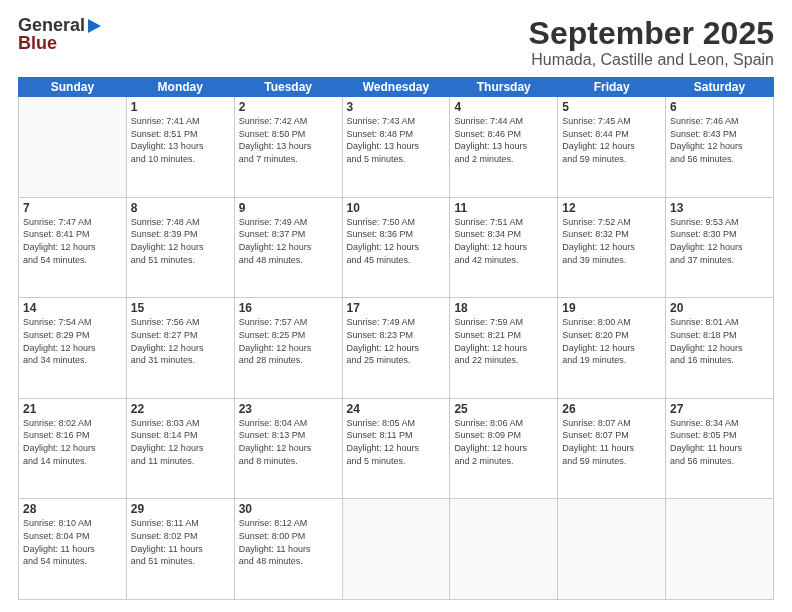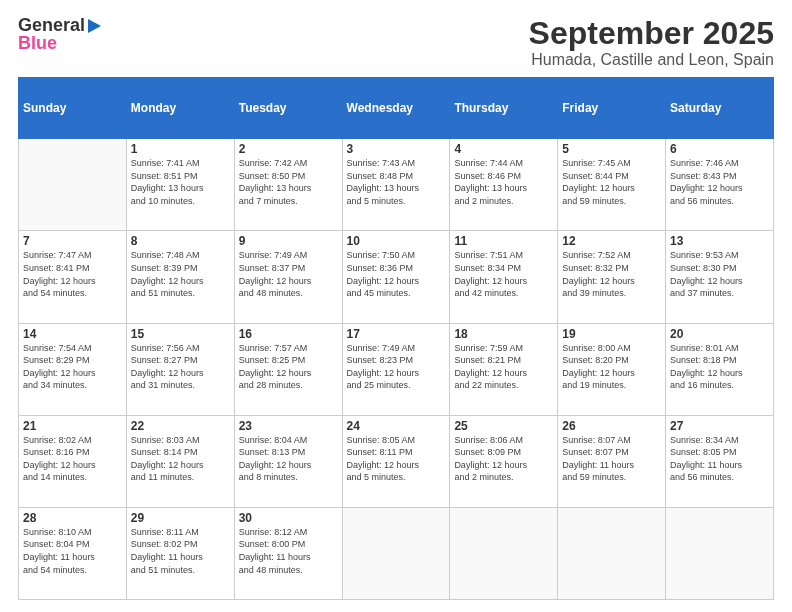--- a/index.html
+++ b/index.html
@@ -53,22 +53,22 @@
       border: 1px solid #ccc;
       border-collapse: collapse;
       width: 100%;
       table-layout: fixed;
     }
     .calendar thead tr th {
       background: #2a6fc9;
       color: #fff;
       font-size: 12px;
       font-weight: bold;
-      padding: 23px 4px;
-      text-align: left;
+      padding: 2px 4px;
+      text-align: center;
       border: 1px solid #2a6fc9;
     }
     .calendar tbody tr td {
       border: 1px solid #ccc;
       vertical-align: top;
       padding: 3px 4px;
       font-size: 9.5px;
       color: #333;
       width: 113px;
     }
@@ -91,21 +91,21 @@
 <body>
 
 <div class="page">
   <div class="header">
     <div class="logo">
       <div class="logo-line">
         <span style="font-size:18px;font-weight:bold;color:#333;">General</span>
         <span style="display:inline-block;width:0;height:0;border-top:7px solid transparent;border-bottom:7px solid transparent;border-left:13px solid #1a6bc4;margin-left:3px;margin-top:2px;"></span>
       </div>
       <div>
-        <span style="font-size:18px;font-weight:bold;color:#ec4899;">Blue</span>
+        <span style="font-size:18px;font-weight:bold;color:#7f1d1d;">Blue</span>
       </div>
     </div>
     <div class="title-block">
       <div class="month-title">September 2025</div>
       <div class="location-title">Humada, Castille and Leon, Spain</div>
     </div>
   </div>
 
   <table class="calendar">
     <thead>

